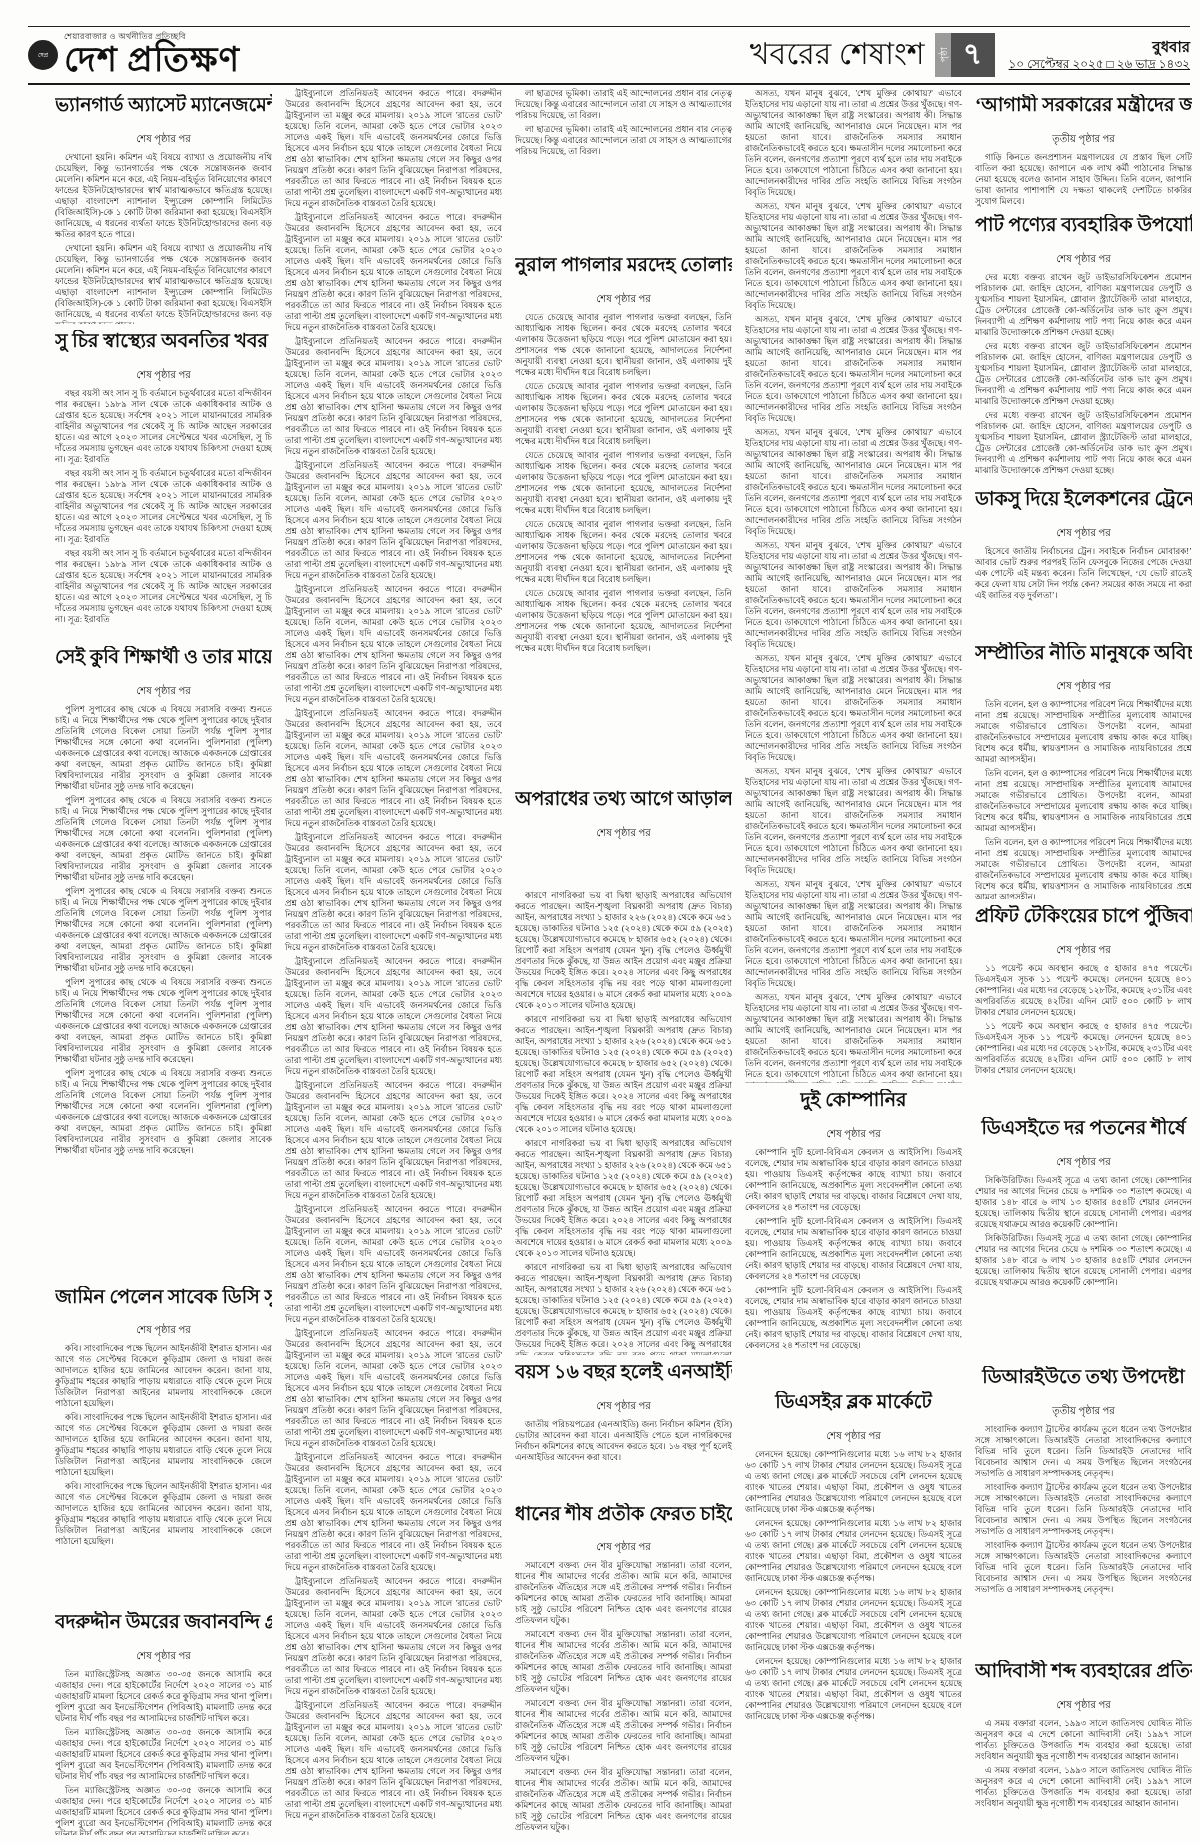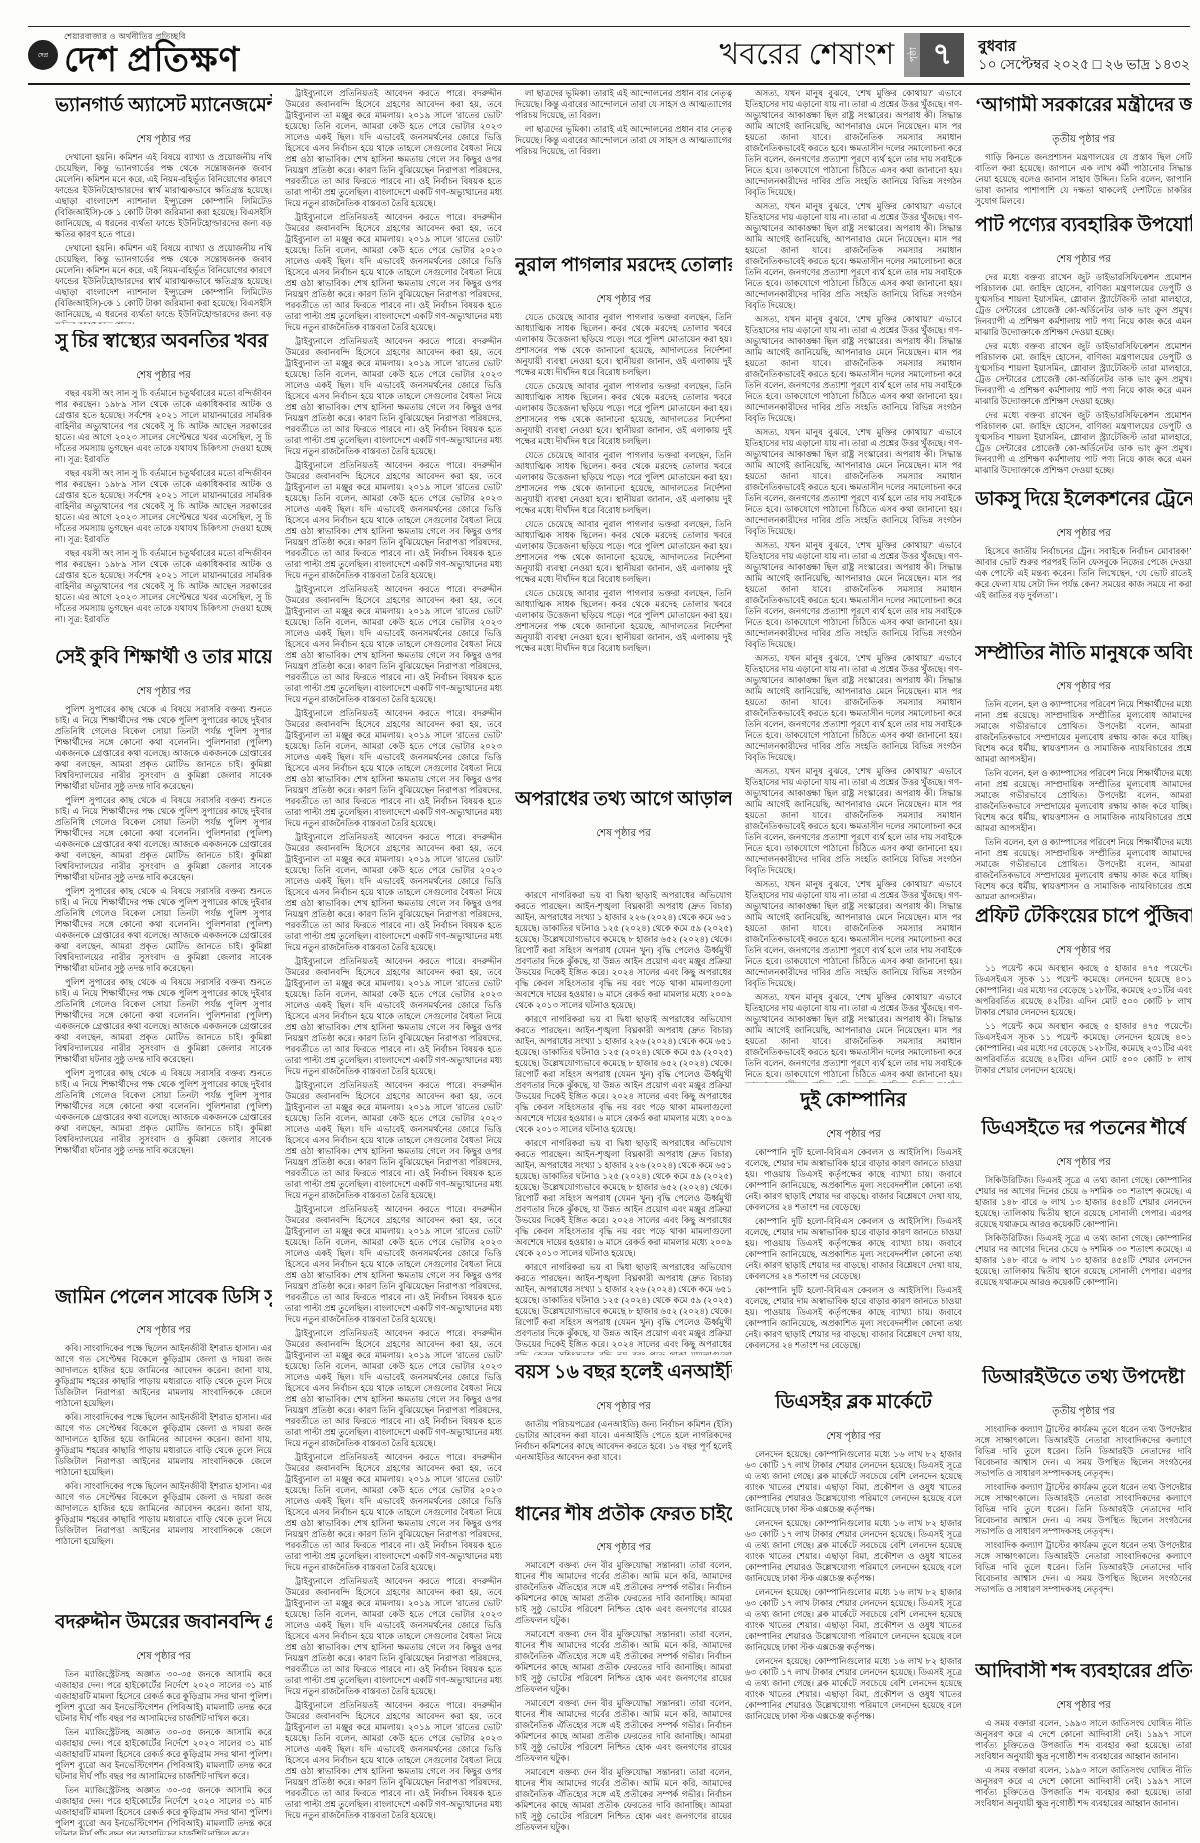--- a/index.html
+++ b/index.html
@@ -21,23 +21,23 @@
   .tagline{font-size:8px;letter-spacing:.5px;color:#222;margin-bottom:2px;}
   .logo{font-size:34px;font-weight:bold;letter-spacing:1px;}
   .mast-spacer{flex:1;}
   .section-title{font-size:30px;font-weight:normal;white-space:nowrap;margin-right:10px;}
   .pagebox{display:flex;align-items:stretch;height:44px;margin-right:14px;}
   .page-label{background:#9b9b9b;color:#fff;width:16px;font-size:9px;
     display:flex;align-items:center;justify-content:center;
     writing-mode:vertical-rl;transform:rotate(180deg);}
   .page-num{background:#4f4f4f;color:#fff;width:44px;font-size:30px;font-weight:bold;
     display:flex;align-items:center;justify-content:center;}
-  .dateblock{line-height:1.25;white-space:nowrap;}
+  .dateblock{line-height:1.25;white-space:nowrap;text-align:right;}
   .day{font-size:15px;font-weight:bold;}
-  .dateline{font-size:14px;}
+  .dateline{font-size:12px;text-decoration:underline;}
   
   .columns{
     position:absolute;left:55px;right:8px;top:88px;bottom:8px;
     display:flex;gap:13px;overflow:hidden;
   }
   .col{flex:1 1 0;min-width:0;overflow:hidden;}
   .headline{
     font-size:19px;line-height:1.15;font-weight:bold;text-align:center;
     margin:6px 0 1px 0;white-space:nowrap;overflow:hidden;
   }

